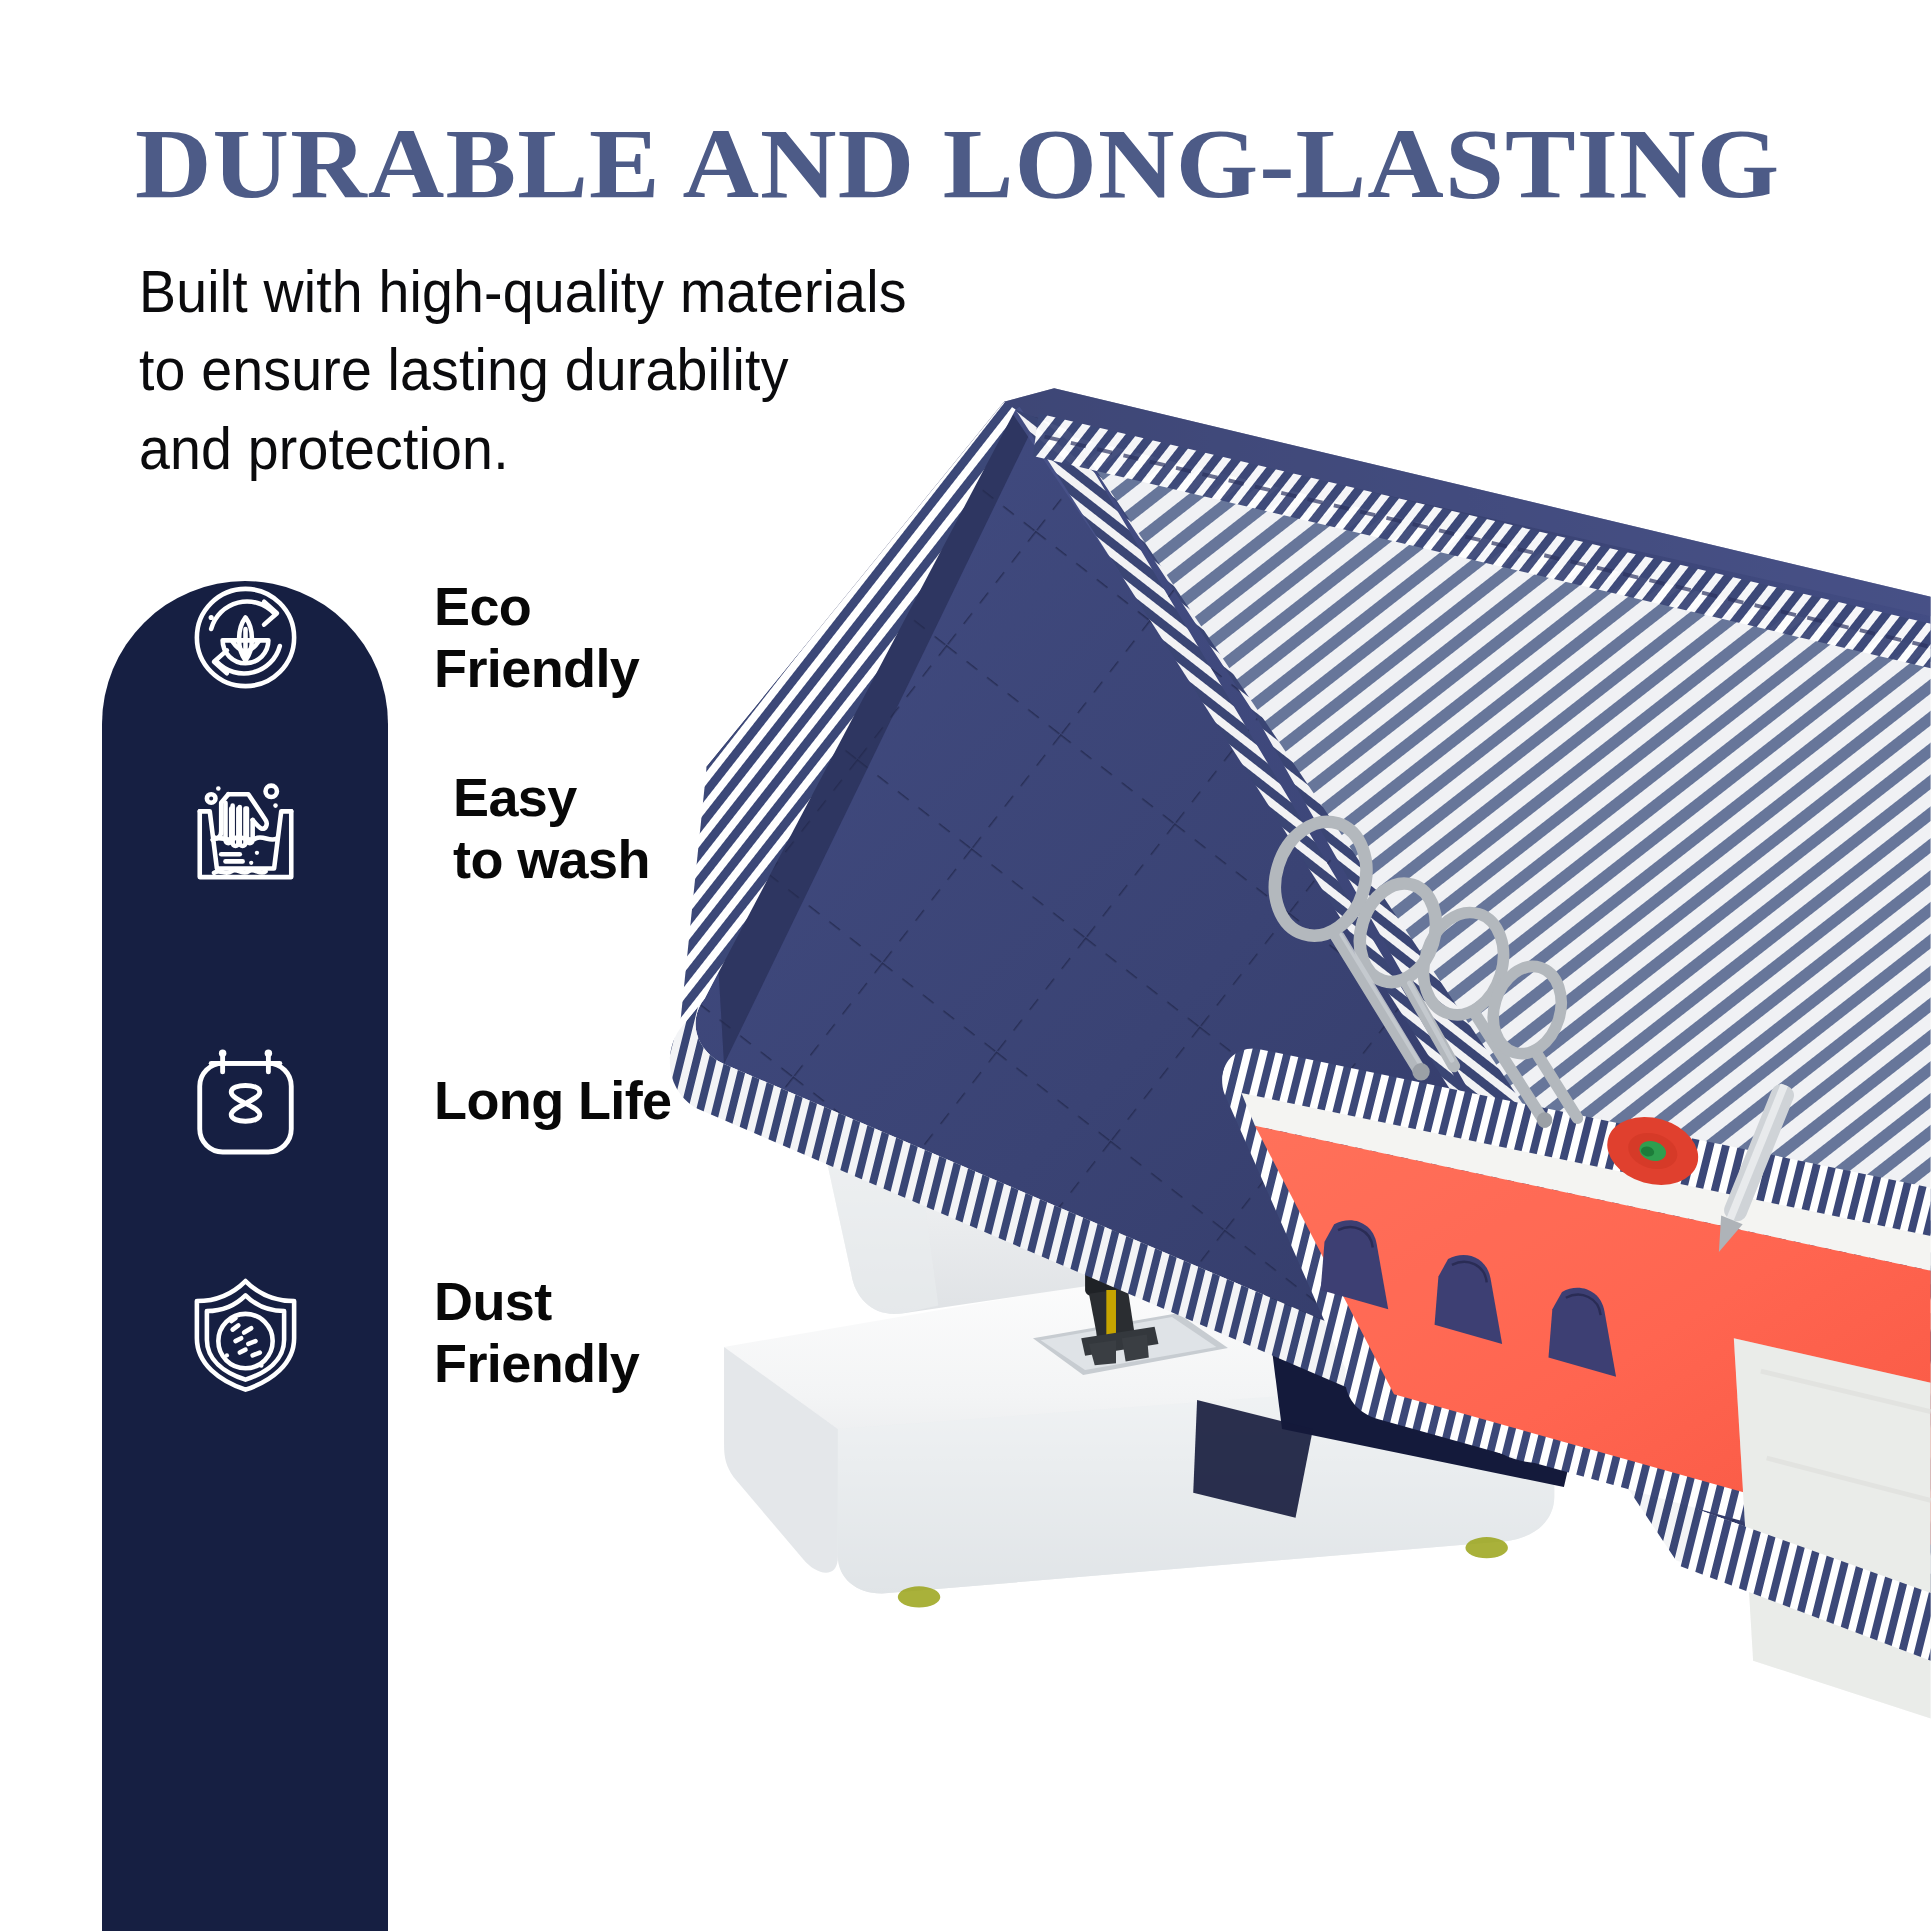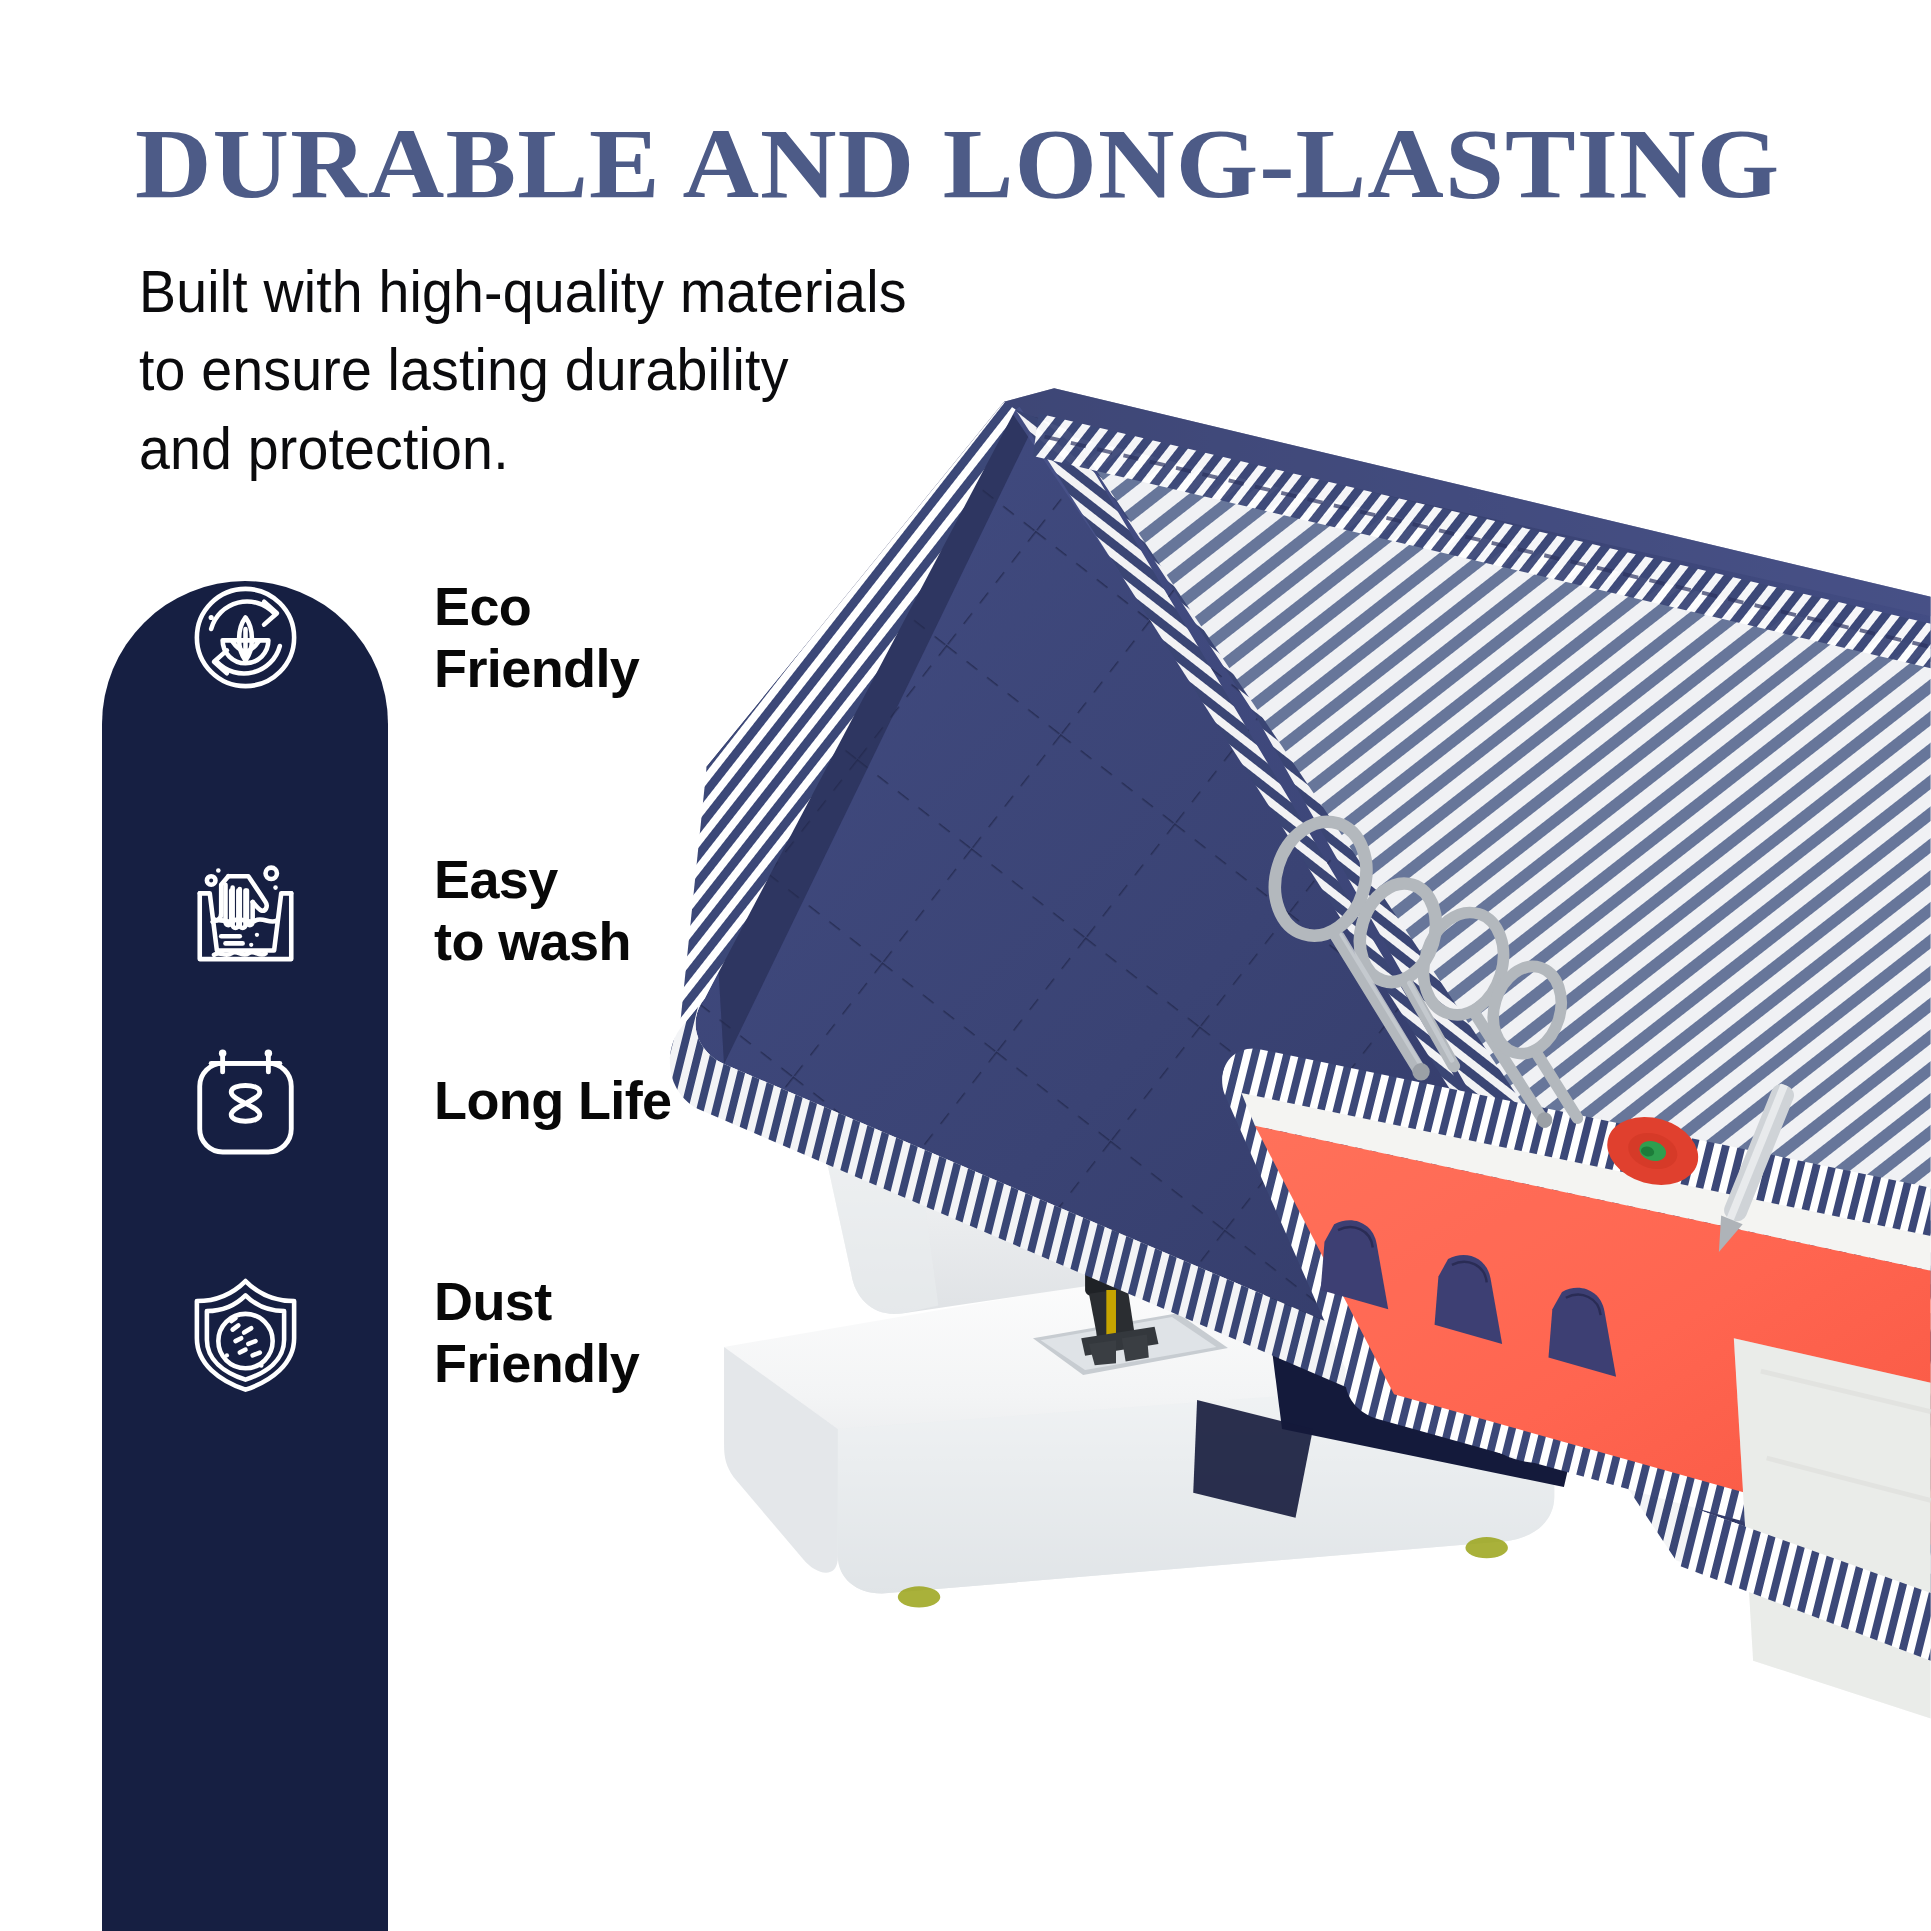--- a/index.html
+++ b/index.html
@@ -87,21 +87,21 @@
     font-weight: 700;
     font-size: 54px;
     line-height: 1.13;
     color: #080808;
     letter-spacing: -0.6px;
     padding-left: 46px;
     white-space: pre-line;
   }
 
   #row-eco    { top: 541px; }
-  #row-wash   { top: 814px; }
+  #row-wash   { top: 732px; gap: 19px; }
   #row-life   { top: 1004px; text-align: center; }
   #row-dust   { top: 1236px; }
 
   
   #product-photo {
     position: absolute;
     left: 579px;
     top: 174px;
     width: 1352px;
     height: 1757px;

